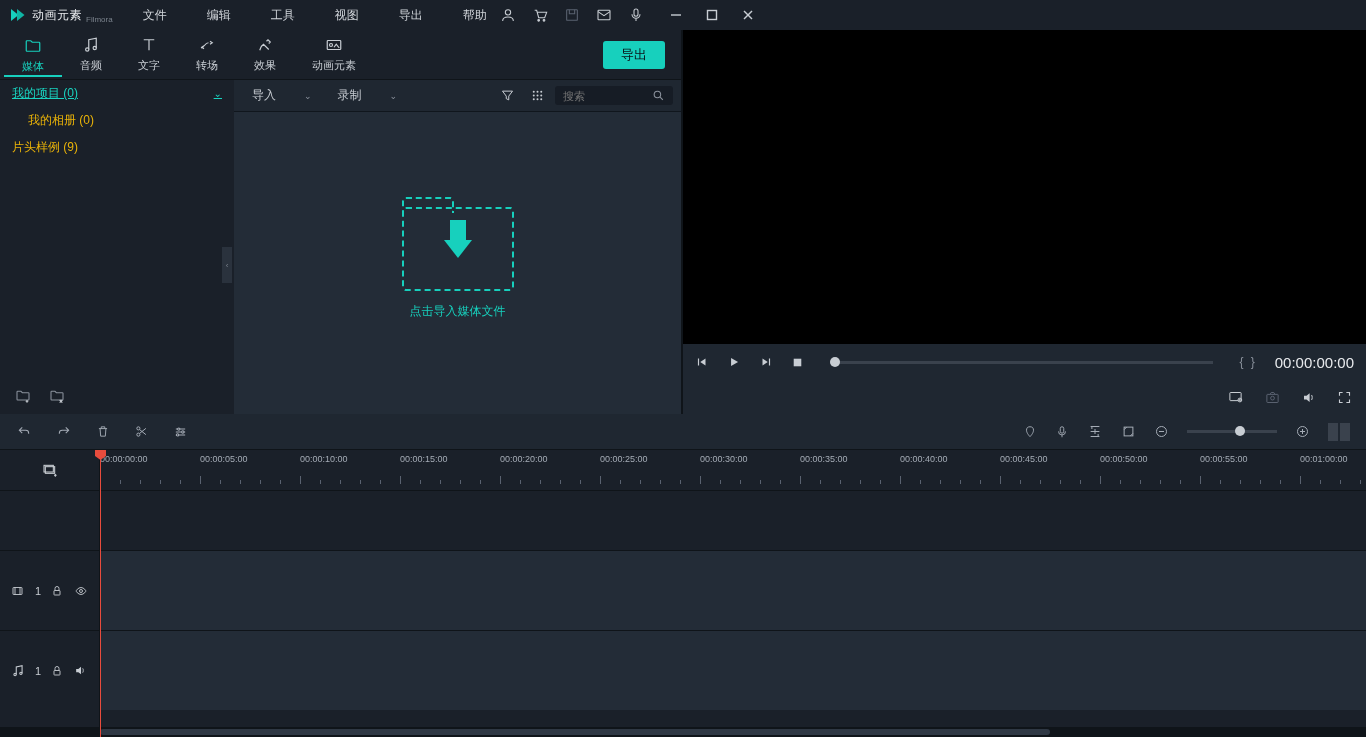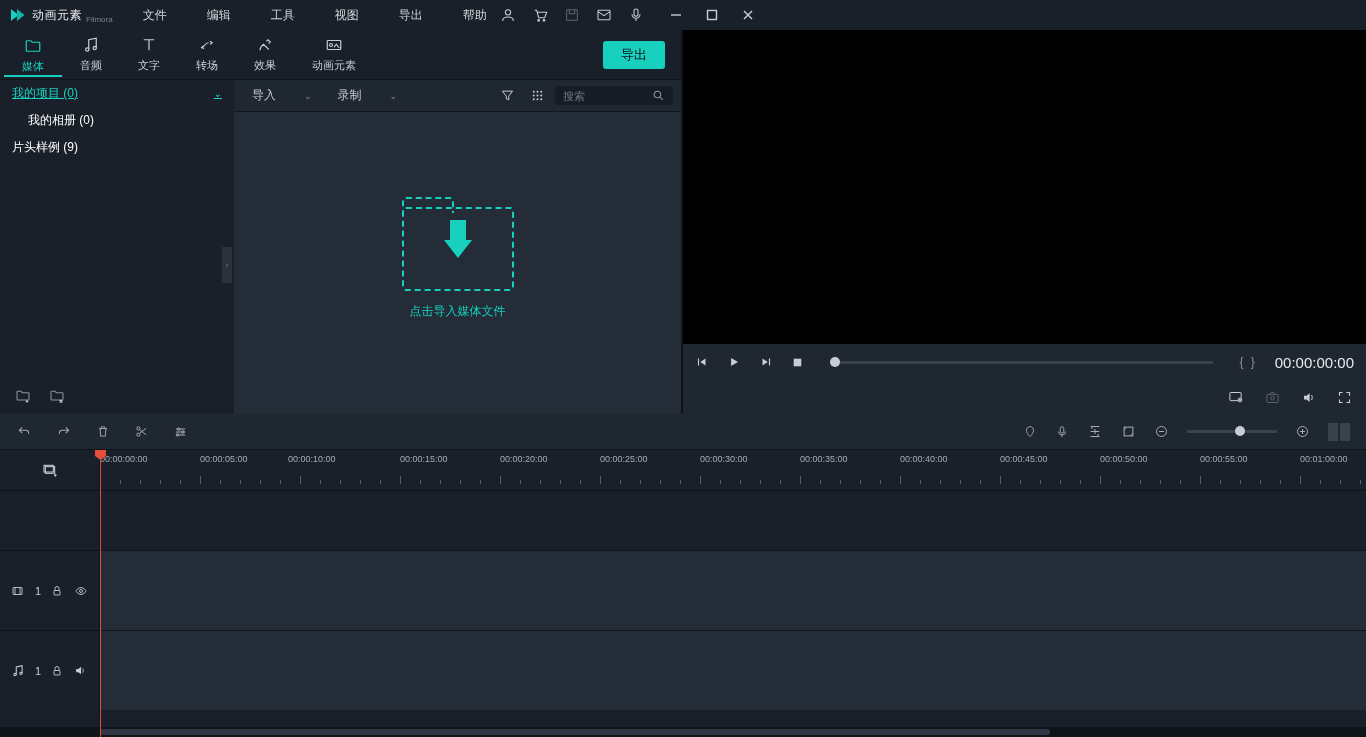--- a/index.html
+++ b/index.html
@@ -78,21 +78,21 @@
 
 
 .media-body { flex: 1; display: flex; }
 .folder-tree {
   width: 234px;
   background: #1a2029;
   display: flex;
   flex-direction: column;
   position: relative;
 }
-.tree-item { padding: 5px 12px; font-size: 12px; color: #ffffff; cursor: pointer; display: flex; align-items: center; justify-content: space-between; }
+.tree-item { padding: 5px 12px; font-size: 12px; color: #eab308; cursor: pointer; display: flex; align-items: center; justify-content: space-between; }
 .tree-item.active { color: #19d3c0; text-decoration: underline; }
 .tree-sub { padding-left: 28px; }
 .chev { color: #17d0bd; font-size: 10px; }
 .tree-collapse { position: absolute; right: 2px; top: 50%; width: 10px; height: 36px; background: #2a323d; cursor: pointer; display: flex; align-items: center; justify-content: center; font-size: 8px; color: #7a828c; }
 .tree-footer { margin-top: auto; display: flex; gap: 16px; padding: 10px 14px; }
 
 .media-content { flex: 1; display: flex; flex-direction: column; background: #232c37; }
 .media-toolbar {
   height: 32px;
   background: #1f2731;
@@ -594,21 +594,21 @@
             <svg width="18" height="16" viewBox="0 0 24 24" fill="none" stroke="#c8cdd3" stroke-width="1.6">
               <rect x="3" y="5" width="14" height="10"></rect>
               <rect x="5" y="7" width="14" height="10"></rect>
               <path d="M20 18v4m-2-2h4"></path>
             </svg>
           </span>
       </div>
       <div class="ruler" id="ruler">
           <div class="ruler-tick" style="left: 0px;">00:00:00:00</div>
           <div class="ruler-tick" style="left: 100px;">00:00:05:00</div>
-          <div class="ruler-tick" style="left: 188px;">00:00:10:00</div>
+          <div class="ruler-tick" style="left: 200px;">00:00:10:00</div>
           <div class="ruler-tick" style="left: 300px;">00:00:15:00</div>
           <div class="ruler-tick" style="left: 400px;">00:00:20:00</div>
           <div class="ruler-tick" style="left: 500px;">00:00:25:00</div>
           <div class="ruler-tick" style="left: 600px;">00:00:30:00</div>
           <div class="ruler-tick" style="left: 700px;">00:00:35:00</div>
           <div class="ruler-tick" style="left: 800px;">00:00:40:00</div>
           <div class="ruler-tick" style="left: 900px;">00:00:45:00</div>
           <div class="ruler-tick" style="left: 1000px;">00:00:50:00</div>
           <div class="ruler-tick" style="left: 1100px;">00:00:55:00</div>
           <div class="ruler-tick" style="left: 1200px;">00:01:00:00</div>

